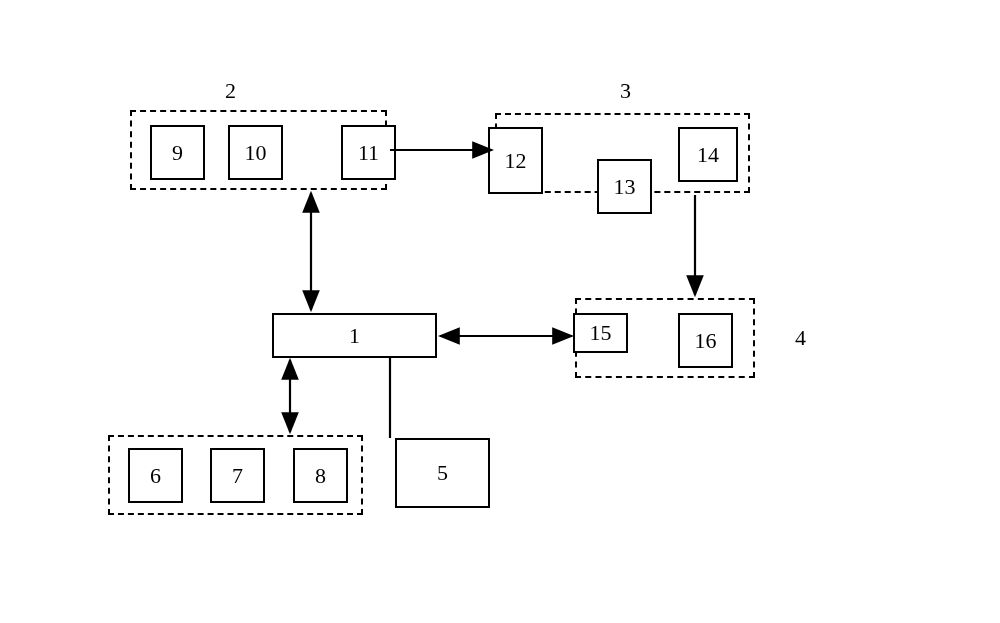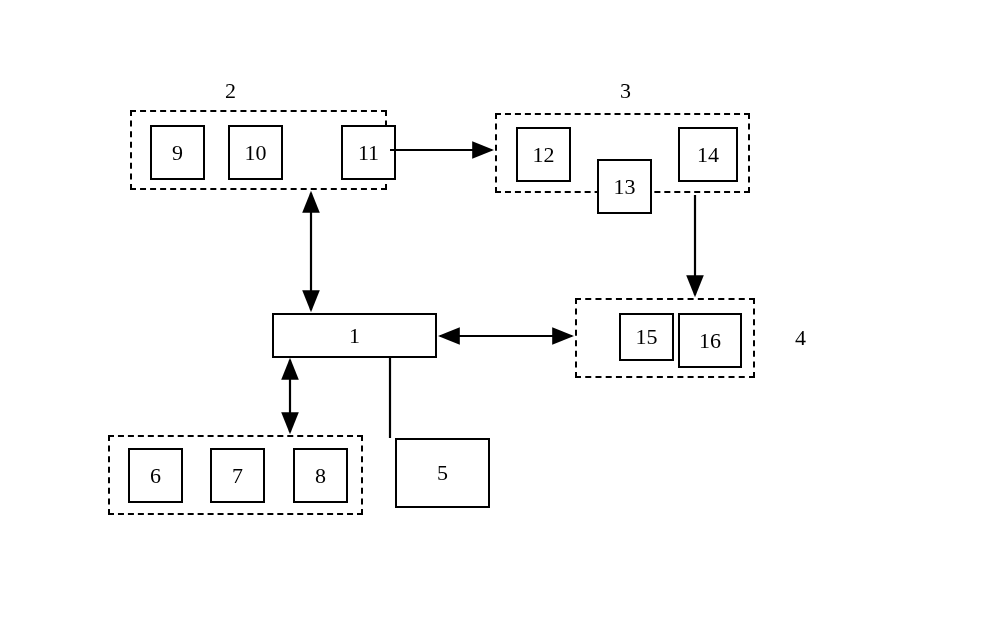--- a/index.html
+++ b/index.html
@@ -64,34 +64,34 @@
   <div class="node-box" style="left:150px; top:125px; width:55px; height:55px;">
     <span>9</span>
   </div>
   <div class="node-box" style="left:228px; top:125px; width:55px; height:55px;">
     <span>10</span>
   </div>
   <div class="node-box" style="left:312px; top:125px; width:55px; height:55px;margin-left:29px;">
     <span>11</span>
   </div>
 
-  <div class="node-box" style="left:516px; top:127px; width:55px; height:55px;">
+  <div class="node-box" style="left:488px; top:127px; width:55px; height:67px;">
     <span>12</span>
   </div>
   <div class="node-box" style="left:597px; top:127px; width:55px; height:55px;margin-top:32px;">
     <span>13</span>
   </div>
   <div class="node-box" style="left:678px; top:127px; width:60px; height:55px;">
     <span>14</span>
   </div>
 
-  <div class="node-box" style="left:619px; top:313px; width:55px; height:48px;">
+  <div class="node-box" style="left:573px; top:313px; width:55px; height:40px;">
     <span>15</span>
   </div>
-  <div class="node-box" style="left:678px; top:313px; width:64px; height:55px;">
+  <div class="node-box" style="left:678px; top:313px; width:55px; height:55px;">
     <span>16</span>
   </div>
 
   <div class="node-box" style="left:128px; top:448px; width:55px; height:55px;">
     <span>6</span>
   </div>
   <div class="node-box" style="left:210px; top:448px; width:55px; height:55px;">
     <span>7</span>
   </div>
   <div class="node-box" style="left:293px; top:448px; width:55px; height:55px;">

